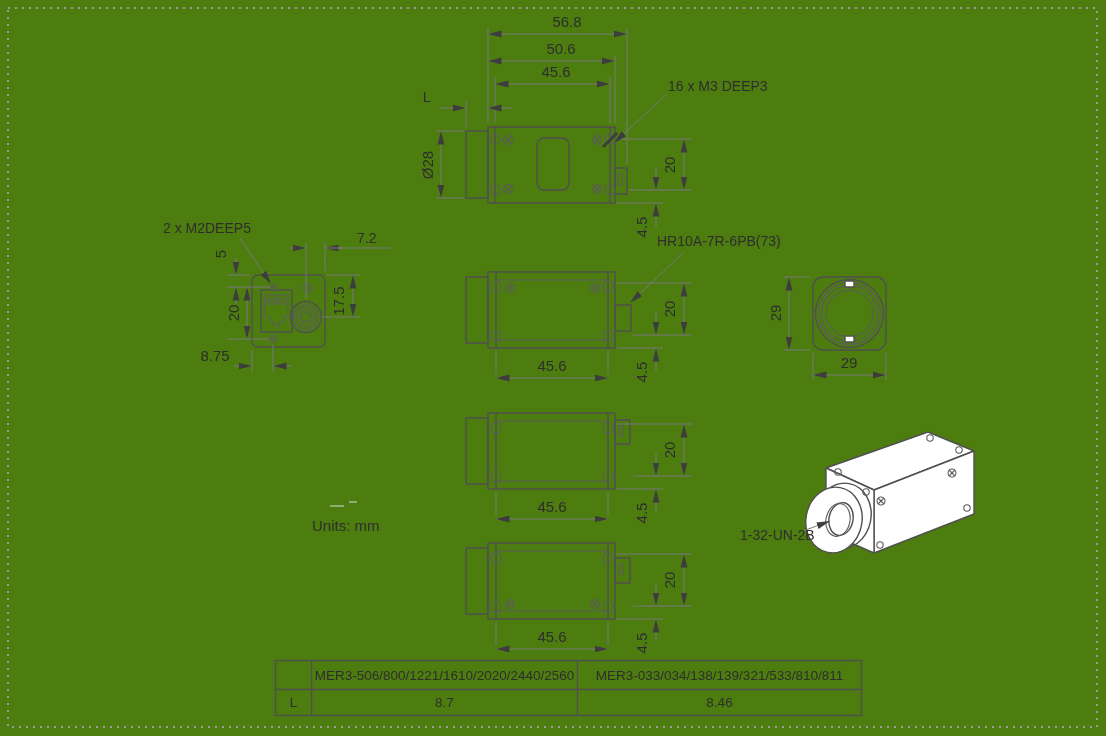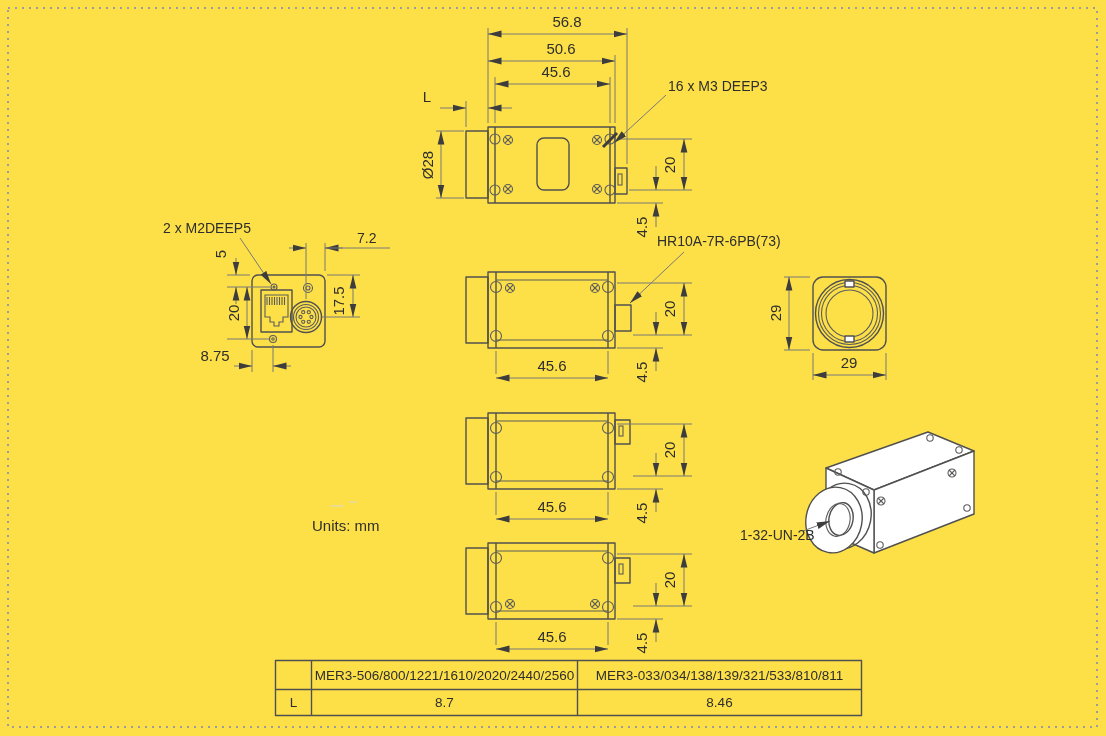--- a/index.html
+++ b/index.html
@@ -1,16 +1,16 @@
 <!DOCTYPE html>
 <html><head>
 <meta charset="utf-8">
 <style>
   html,body{margin:0;padding:0;background:#fff;}
-  .page{position:relative;width:1106px;height:736px;background:#fde047;overflow:hidden;
+  .page{position:relative;width:1106px;height:736px;background:#4d7c0f;overflow:hidden;
         font-family:"Liberation Sans",sans-serif;}
   svg text{font-family:"Liberation Sans",sans-serif;fill:#2e2e2e;}
   .dim{font-size:15px;text-anchor:middle;}
   .lbl{font-size:14px;}
   .units{font-size:15px;}
   .tbl{font-size:13.5px;text-anchor:middle;}
   .ol{stroke:#505050;stroke-width:1.4;fill:none;stroke-linejoin:round;}
   .olw{stroke:#505050;stroke-width:1.4;fill:#ffffff;stroke-linejoin:round;}
   .scr{stroke:#5c5c5c;stroke-width:1.1;fill:none;}
   .dl{stroke:#787878;stroke-width:1;fill:none;}

